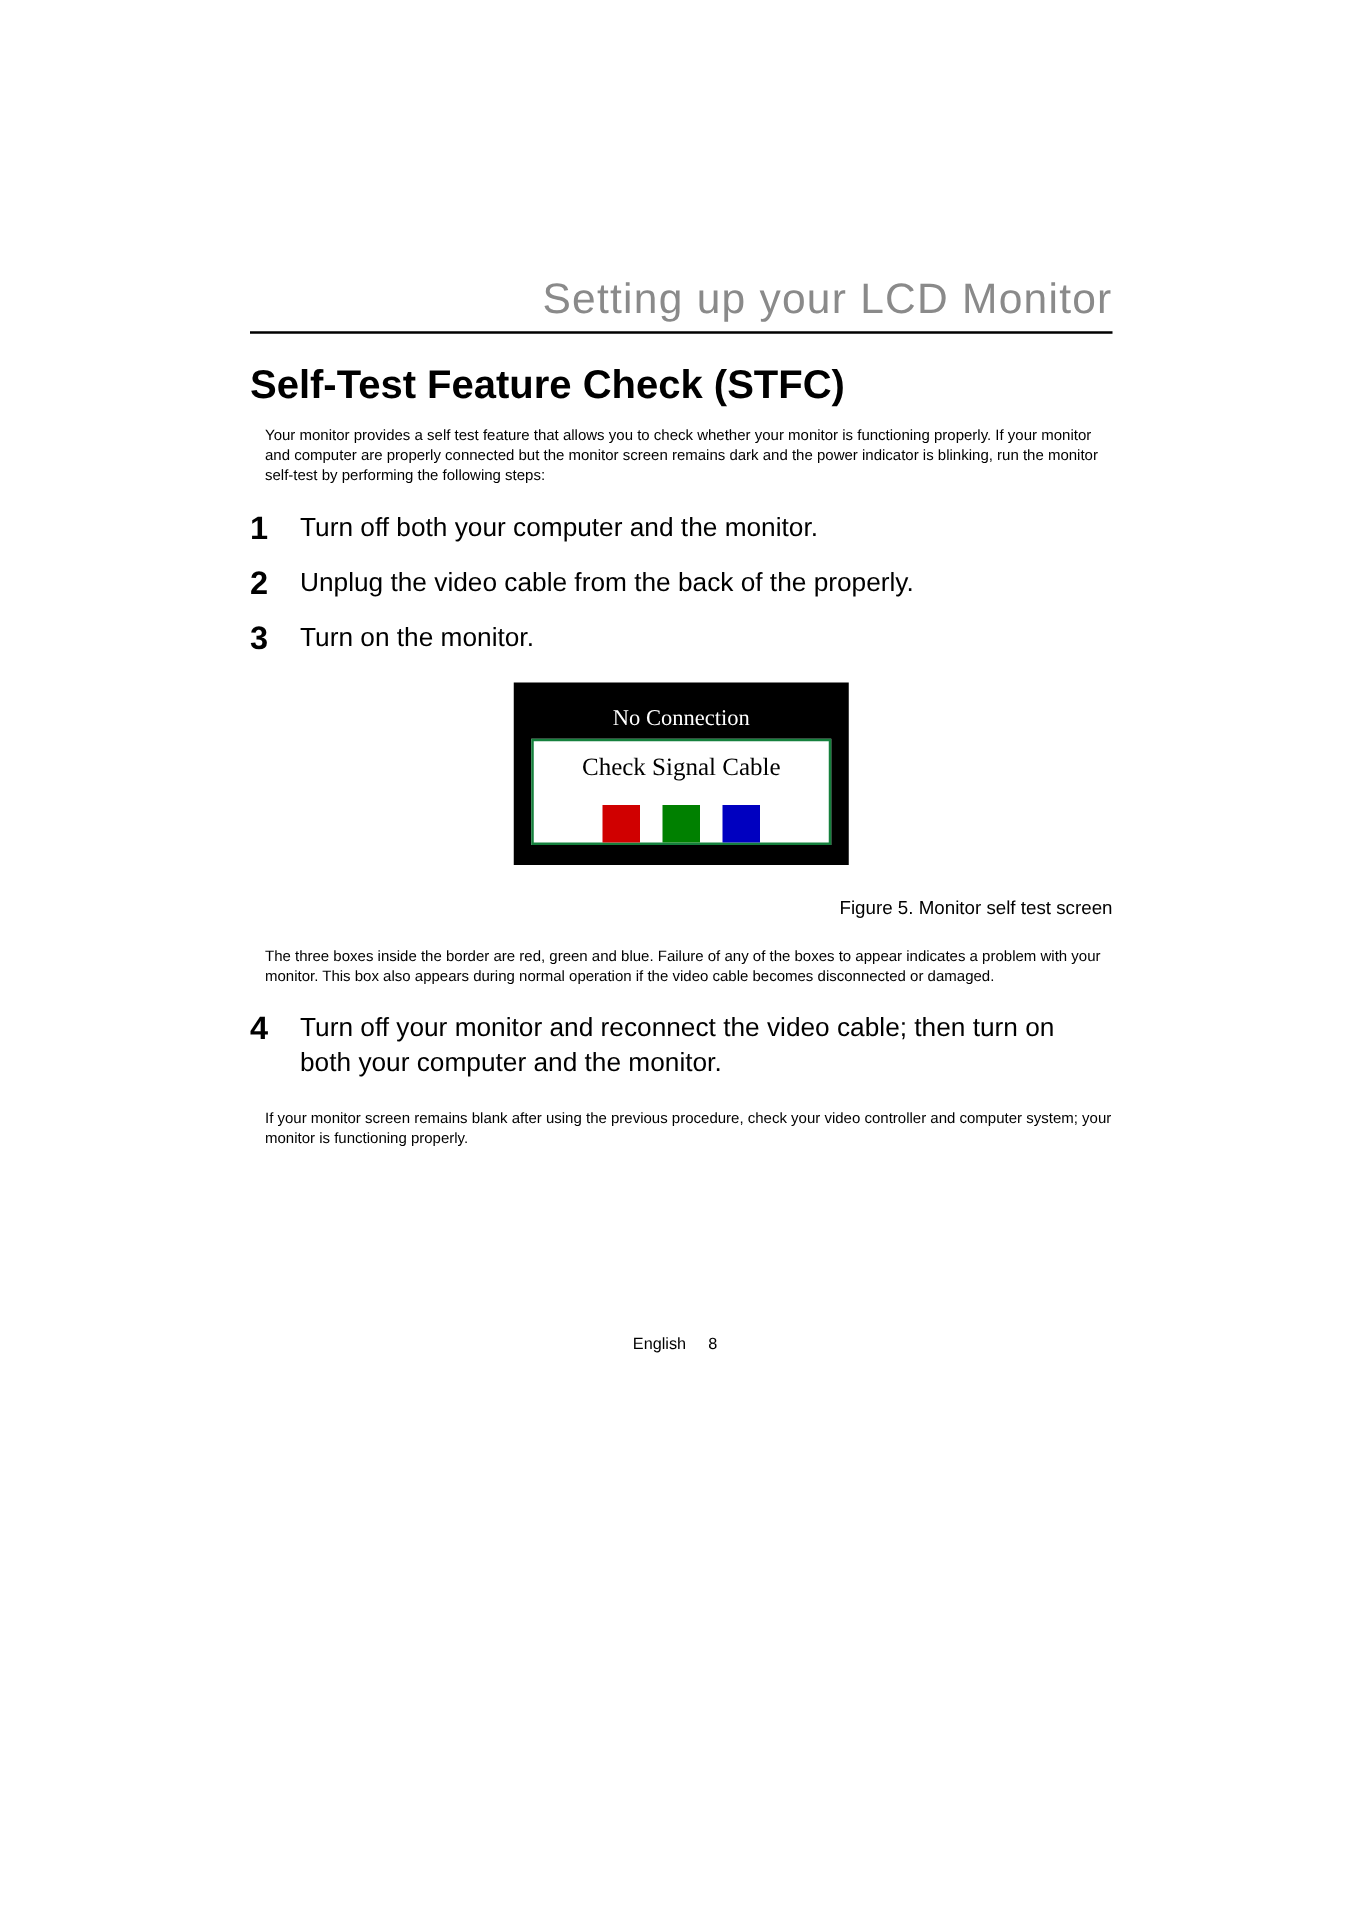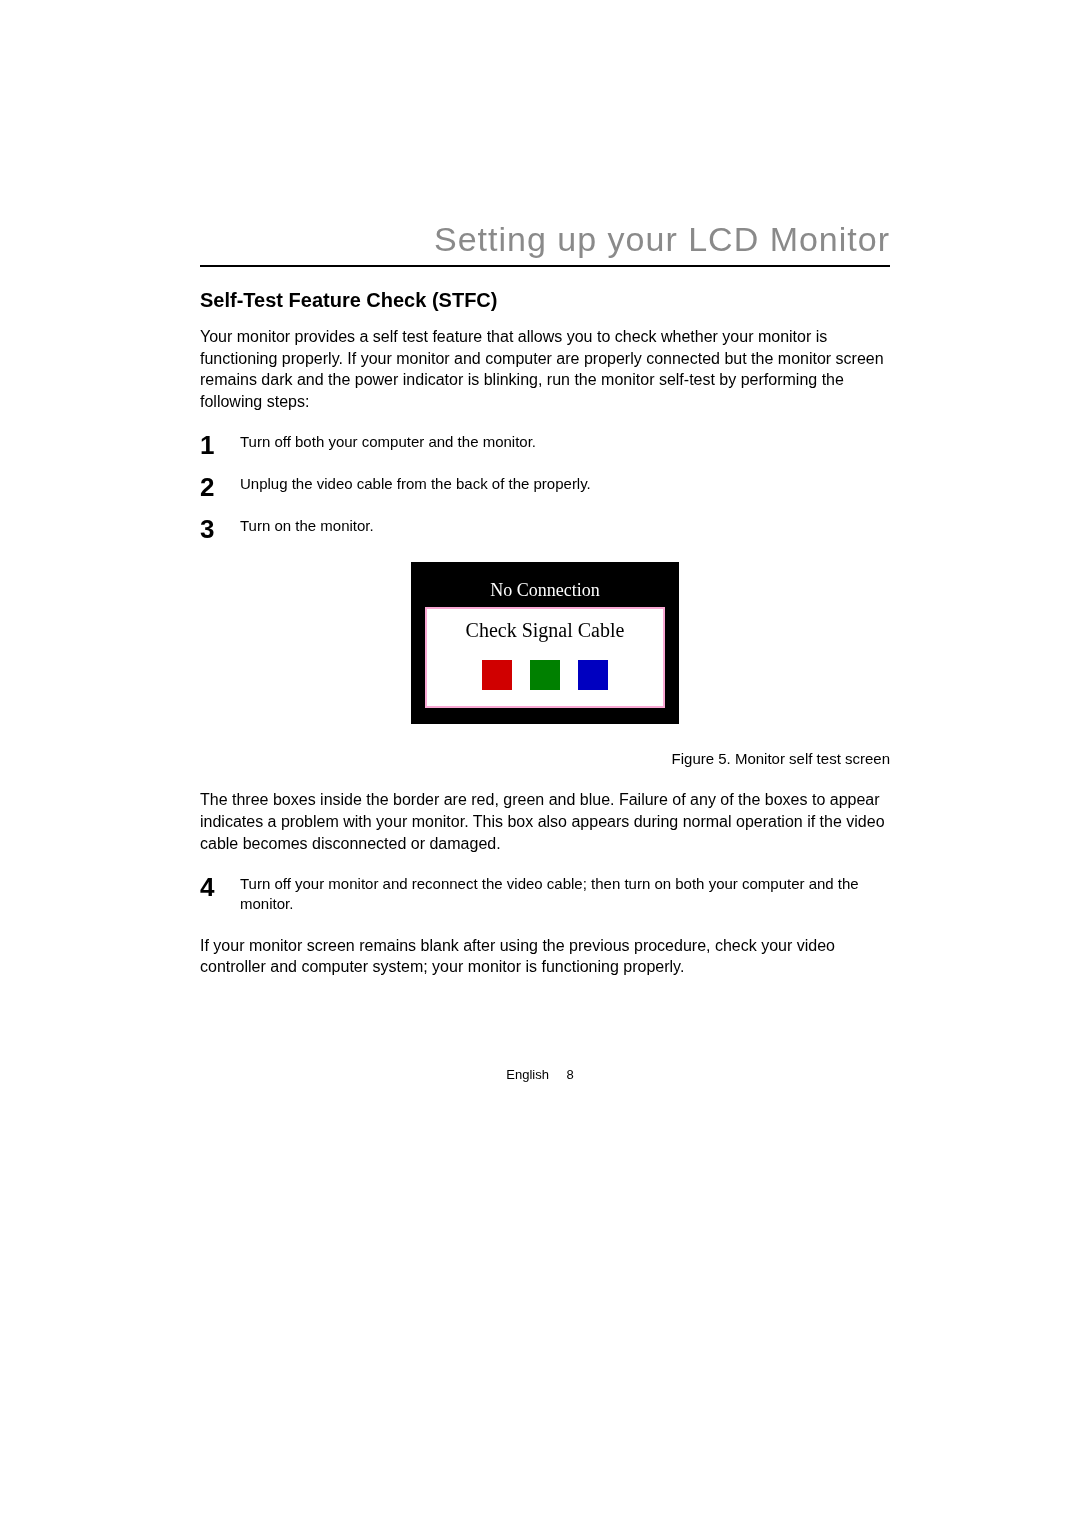--- a/index.html
+++ b/index.html
@@ -23,47 +23,47 @@
     text-align: right;
     margin-bottom: 6px;
     font-family: Verdana, Arial, sans-serif;
   }
   .rule {
     border: none;
     border-top: 2px solid #000;
     margin: 0 0 22px 0;
   }
   .section-title {
-    font-size: 20px;
+    font-size: 32px;
     font-weight: bold;
     margin: 0 0 14px 0;
   }
   .body-text {
-    font-size: 16px;
+    font-size: 12px;
     line-height: 1.35;
-    margin: 0 0 18px 0;
+    margin: 0 0 18px 12px;
   }
   .steps {
     margin: 0 0 20px 0;
   }
   .step {
     display: flex;
     align-items: flex-start;
     margin-bottom: 14px;
   }
   .step-num {
     font-size: 26px;
     font-weight: bold;
     width: 40px;
     flex-shrink: 0;
     line-height: 1;
     padding-top: 2px;
   }
   .step-text {
-    font-size: 15px;
+    font-size: 21px;
     line-height: 1.35;
     padding-top: 2px;
   }
   .figure-wrap {
     text-align: center;
     margin: 10px 0 26px 0;
   }
   .stfc-box {
     display: inline-block;
     background: #000;
@@ -71,22 +71,22 @@
     width: 240px;
   }
   .stfc-header {
     color: #fff;
     font-family: "Times New Roman", serif;
     font-size: 18px;
     padding: 18px 0 6px 0;
   }
   .stfc-inner {
     background: #fff;
-    border: 2px solid #f9a8d4;
-    padding: 10px 0 16px 0;
+    border: 2px solid #15803d;
+    padding: 10px 0 0 0;
   }
   .stfc-msg {
     font-family: "Times New Roman", serif;
     font-size: 20px;
     color: #000;
     margin-bottom: 18px;
   }
   .stfc-swatches {
     display: flex;
     justify-content: center;

